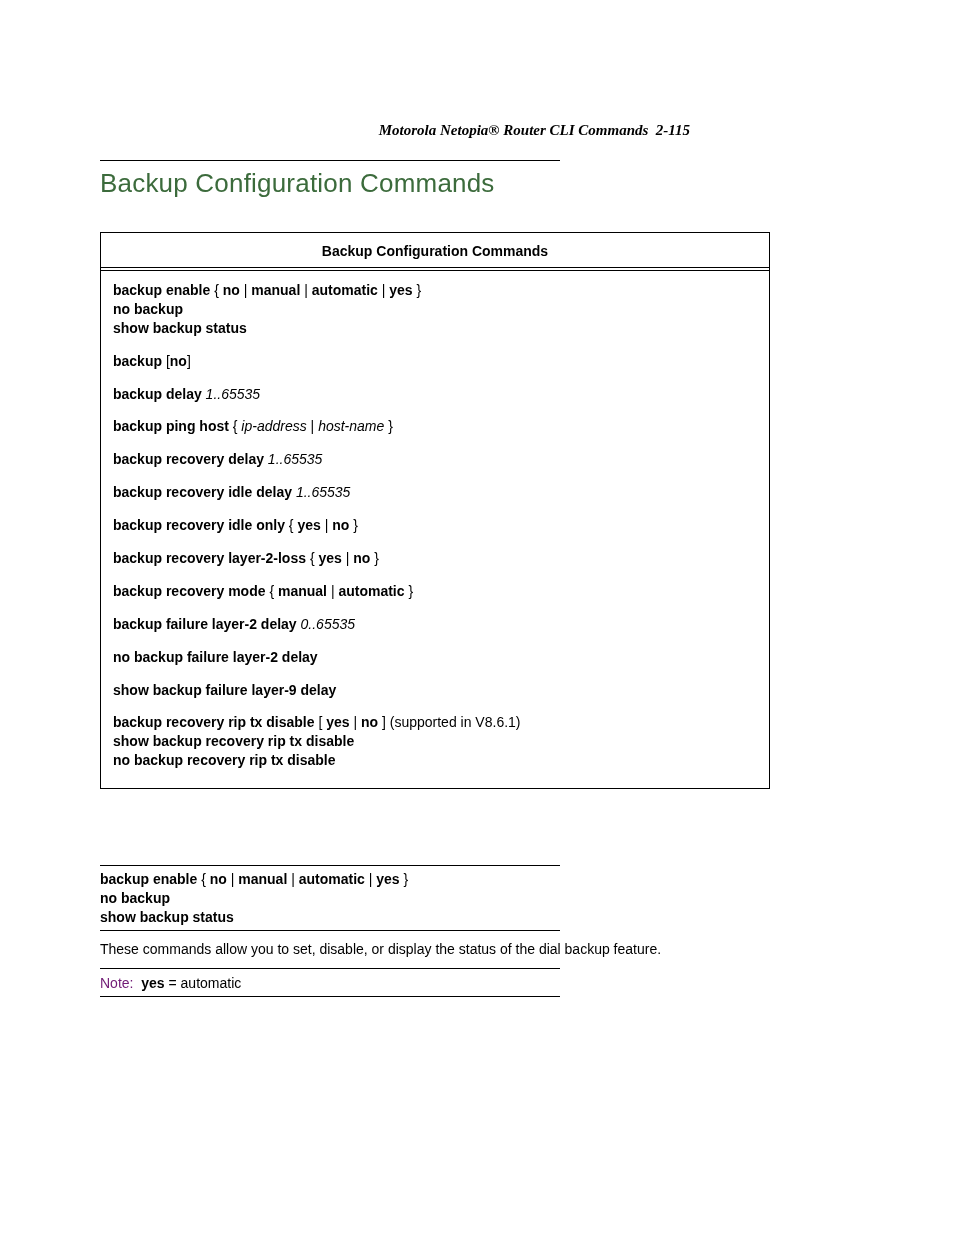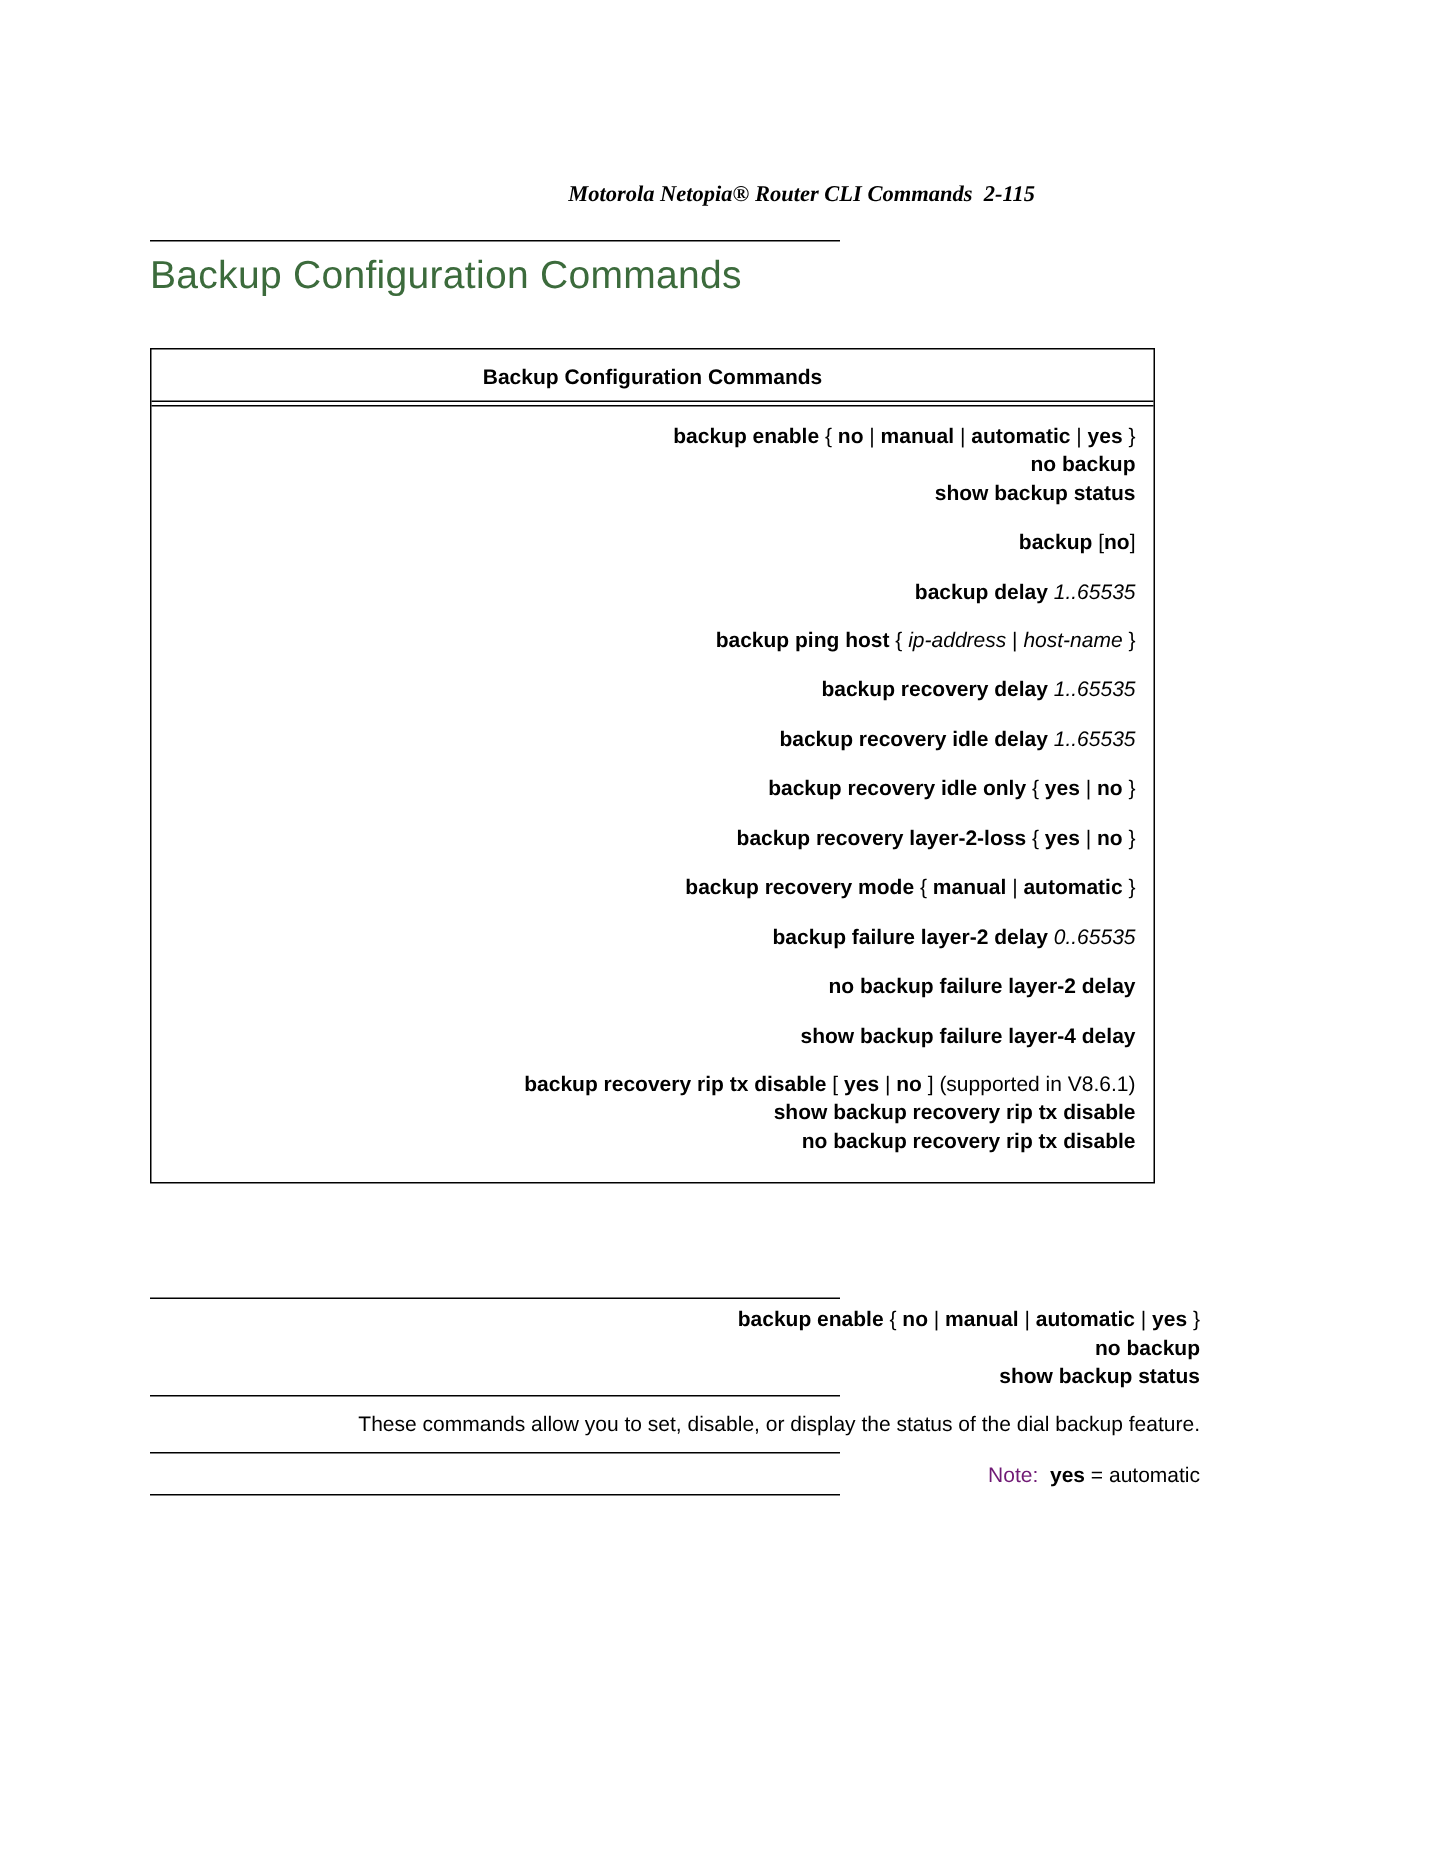--- a/index.html
+++ b/index.html
@@ -77,21 +77,20 @@
     height: 0;
   }
   .cmd-body {
     padding: 10px 12px 18px 12px;
     font-size: 14px;
     line-height: 1.35;
   }
   .cmd-line {
     margin: 0;
     padding: 0;
-    text-align: right;
   }
   .blk { margin-top: 14px; }
   .b { font-weight: bold; }
   .i { font-style: italic; }
 
   .detail-rule {
     position: absolute;
     left: 100px;
     width: 460px;
     border-top: 1px solid #000;
@@ -165,21 +164,21 @@
       <p class="cmd-line blk">
         <span class="b">backup recovery mode</span><span> { </span><span class="b">manual</span><span> | </span><span class="b">automatic</span><span> }</span>
       </p>
 
       <p class="cmd-line blk">
         <span class="b">backup failure layer-2 delay</span><span class="i"> 0..65535</span>
       </p>
 
       <p class="cmd-line blk"><span class="b">no backup failure layer-2 delay</span></p>
 
-      <p class="cmd-line blk"><span class="b">show backup failure layer-4 delay</span></p>
+      <p class="cmd-line blk"><span class="b">show backup failure layer-9 delay</span></p>
 
       <p class="cmd-line blk">
         <span class="b">backup recovery rip tx disable</span><span> [ </span><span class="b">yes</span><span> | </span><span class="b">no</span><span> ]  </span><span>(supported in V8.6.1)</span>
       </p>
       <p class="cmd-line"><span class="b">show backup recovery rip tx disable</span></p>
       <p class="cmd-line"><span class="b">no backup recovery rip tx disable</span></p>
 
     </div>
   </div>
 

